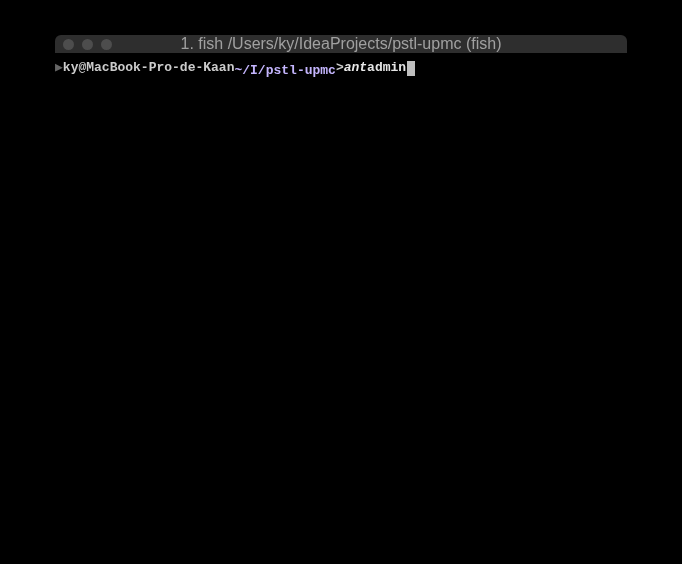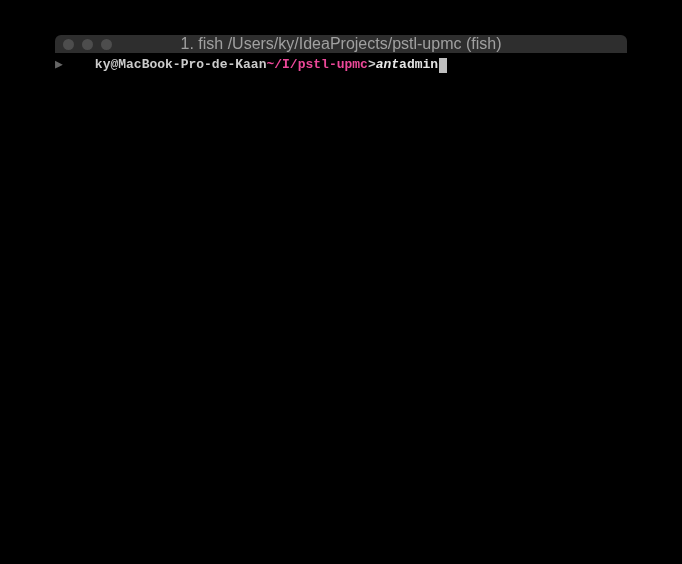--- a/index.html
+++ b/index.html
@@ -65,24 +65,24 @@
       font-weight: bold;
       line-height: 16px;
       white-space: pre;
     }
     .arrow {
       color: #666;
       font-size: 13px;
     }
     .user-host {
       color: #cccccc;
-      margin-left: 32px;
     }
     .path {
-      color: #ec4899;
+      color: #c4b5fd;
+      margin-top: 6px;
     }
     .prompt-sym {
       color: #cccccc;
     }
     .cmd {
       color: #e8e8e8;
       font-style: italic;
     }
     .arg {
       color: #e5e5e5;

